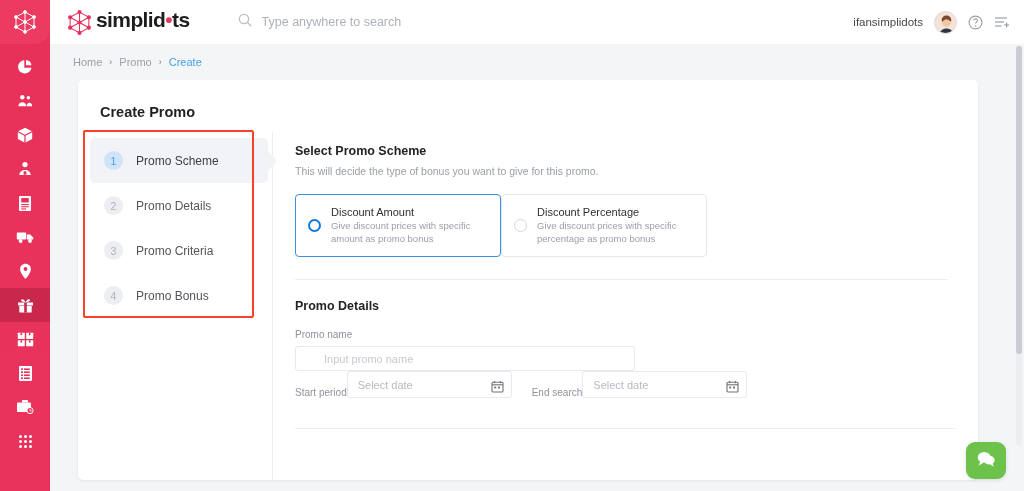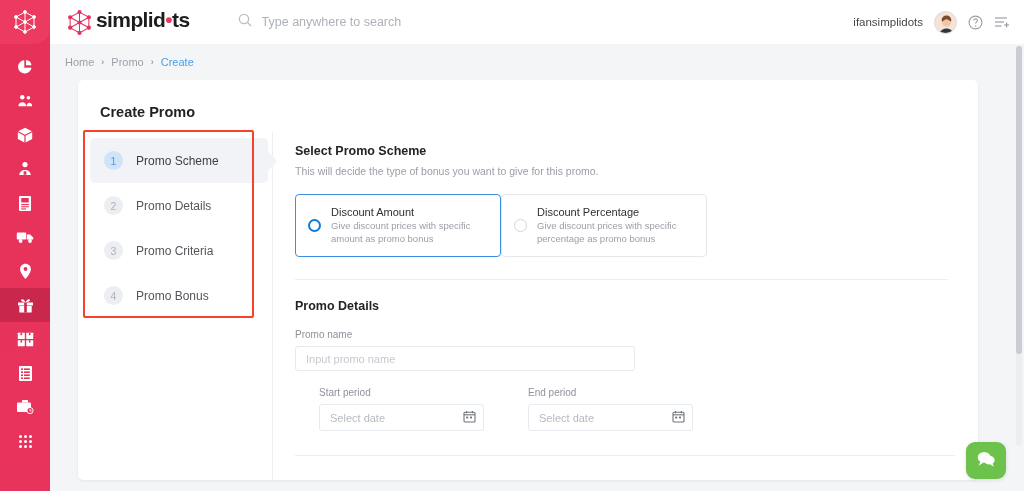--- a/index.html
+++ b/index.html
@@ -72,21 +72,21 @@
     background:#f0d9cd; border:1px solid #dcdfe4;
     overflow:hidden; position:relative;
   }
   .hicon { color:#9a9ea6; display:flex; align-items:center; }
 
   
   .crumbs {
     position:absolute; left:50px; top:44px;
     width:974px; height:36px;
     display:flex; align-items:center; gap:7px;
-    padding-left:15px; font-size:11px;
+    padding-left:23px; font-size:11px;
   }
   .crumb { color:#9b9fa7; }
   .crumb.active { color:#48a0e8; }
   .crumb-sep { color:#9b9fa7; font-size:9px; font-weight:700; }
 
   
   .card {
     position:absolute; left:78px; top:80px;
     width: 900px; height: 400px;
     background:#ffffff;
@@ -163,28 +163,28 @@
   .choice-title { font-size:11px; color:#2e3034; }
   .choice-desc { font-size:9.5px; color:#9a9ea6; line-height:1.35; }
 
   .divider { height:1px; background:#eceef1; margin:22px 0 0 0; }
 
   .sec2-title { font-size:12.5px; font-weight:700; color:#232428; margin-top:19px; }
   .field-label { font-size:10px; color:#8e929a; margin-top:16px; margin-bottom:6px; }
   .text-input {
     width:340px; height:25px;
     border:1px solid #e7eaee; border-radius:3px;
-    padding:0 10px; font-size:11px;
+    padding:0 28px; font-size:11px;
     font-family:"Liberation Sans", sans-serif;
     color:#3a3a3c; outline:none; background:#fff;
   }
   .text-input::placeholder { color:#c6c9cf; }
 
   .dates { display:flex; gap:20px; }
-  .date-col { display:flex; flex-direction:column;margin-left:24px; }
+  .date-col { display:flex; flex-direction:row; }
   .date-wrap { position:relative; width:165px; }
   .date-input {
     width:165px; height:27px;
     border:1px solid #e7eaee; border-radius:3px;
     padding:0 28px 0 10px; font-size:11px;
     font-family:"Liberation Sans", sans-serif;
     color:#3a3a3c; outline:none; background:#fff;
   }
   .date-input::placeholder { color:#b7bac1; }
   .cal-ico {
@@ -506,21 +506,21 @@
                   <line x1="1" y1="4.8" x2="12" y2="4.8"></line>
                   <line x1="3.6" y1="1" x2="3.6" y2="3.2"></line>
                   <line x1="9.4" y1="1" x2="9.4" y2="3.2"></line>
                   <rect x="3.2" y="6.6" width="2" height="1.8" fill="currentColor" stroke="none"></rect>
                   <rect x="7" y="6.6" width="2" height="1.8" fill="currentColor" stroke="none"></rect>
                 </svg>
               </span>
             </div>
           </div>
           <div class="date-col">
-            <div class="field-label">End period</div>
+            <div class="field-label">End search</div>
             <div class="date-wrap">
               <input class="date-input" value="" placeholder="Select date" style="">
               <span class="cal-ico">
                 <svg width="13" height="13" viewBox="0 0 13 13" fill="none" stroke="currentColor" stroke-width="1.1">
                   <rect x="1" y="2.2" width="11" height="9.8" rx="1"></rect>
                   <line x1="1" y1="4.8" x2="12" y2="4.8"></line>
                   <line x1="3.6" y1="1" x2="3.6" y2="3.2"></line>
                   <line x1="9.4" y1="1" x2="9.4" y2="3.2"></line>
                   <rect x="3.2" y="6.6" width="2" height="1.8" fill="currentColor" stroke="none"></rect>
                   <rect x="7" y="6.6" width="2" height="1.8" fill="currentColor" stroke="none"></rect>

